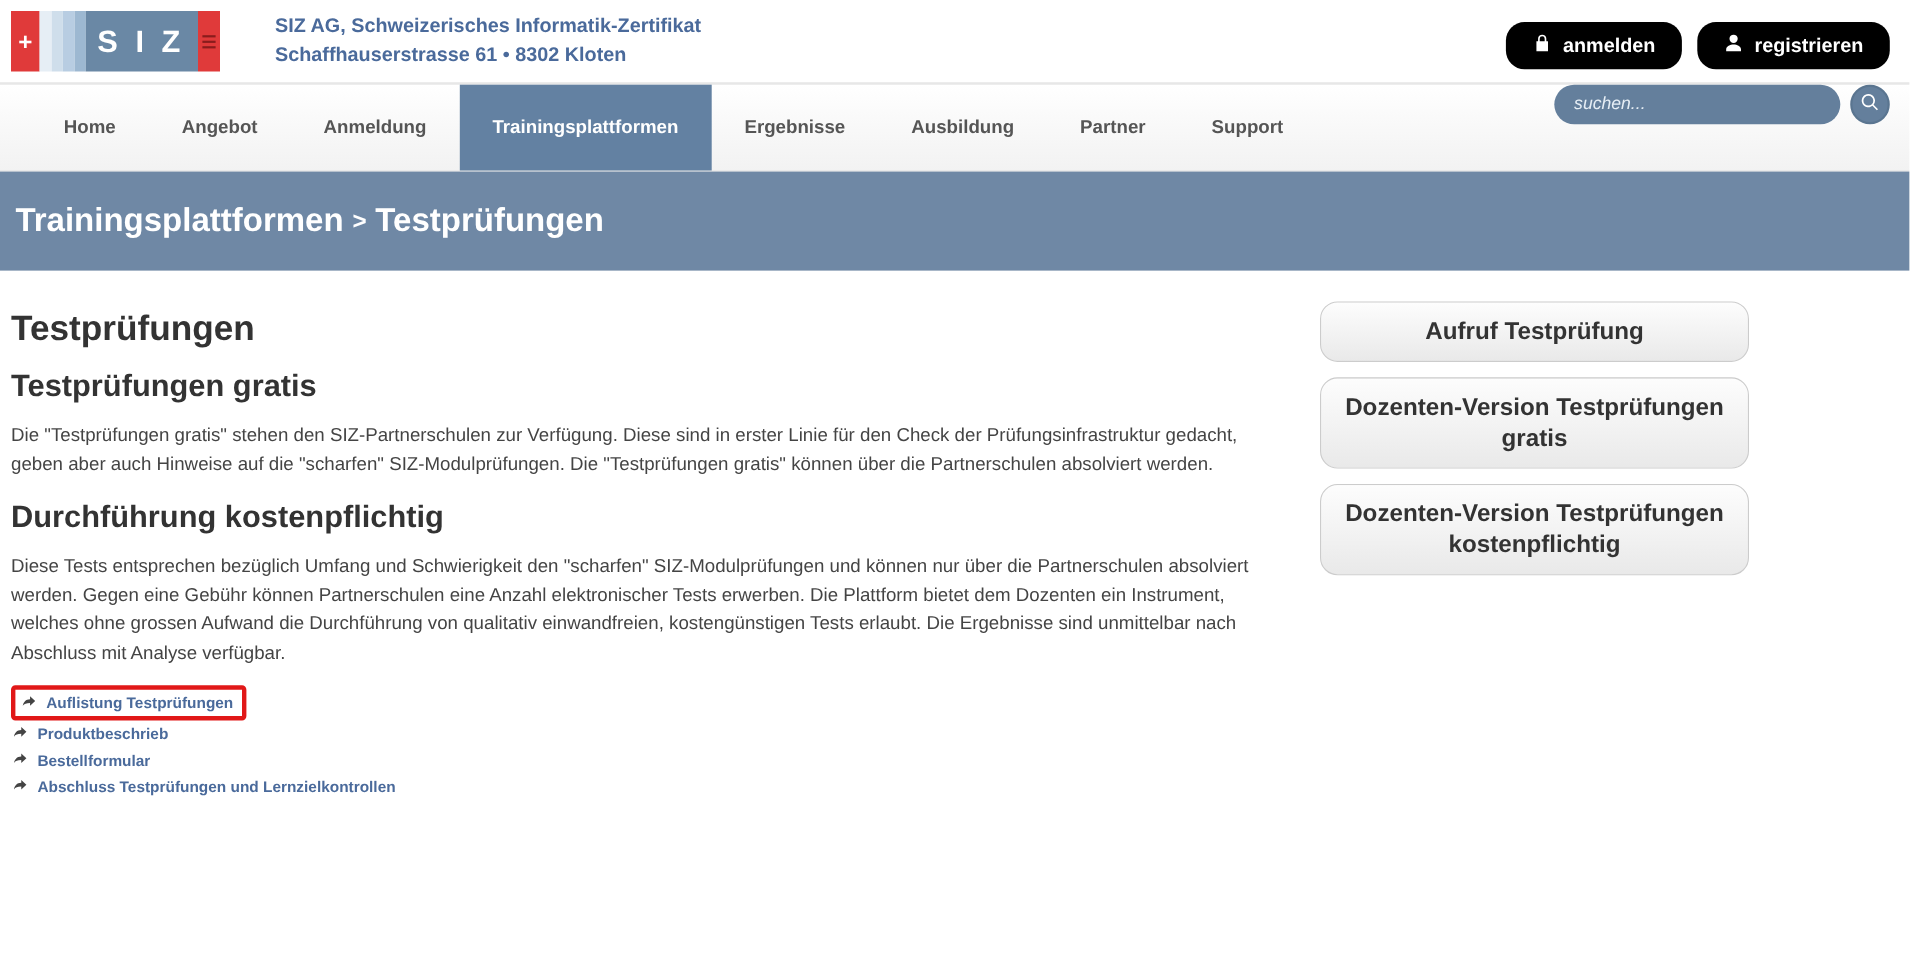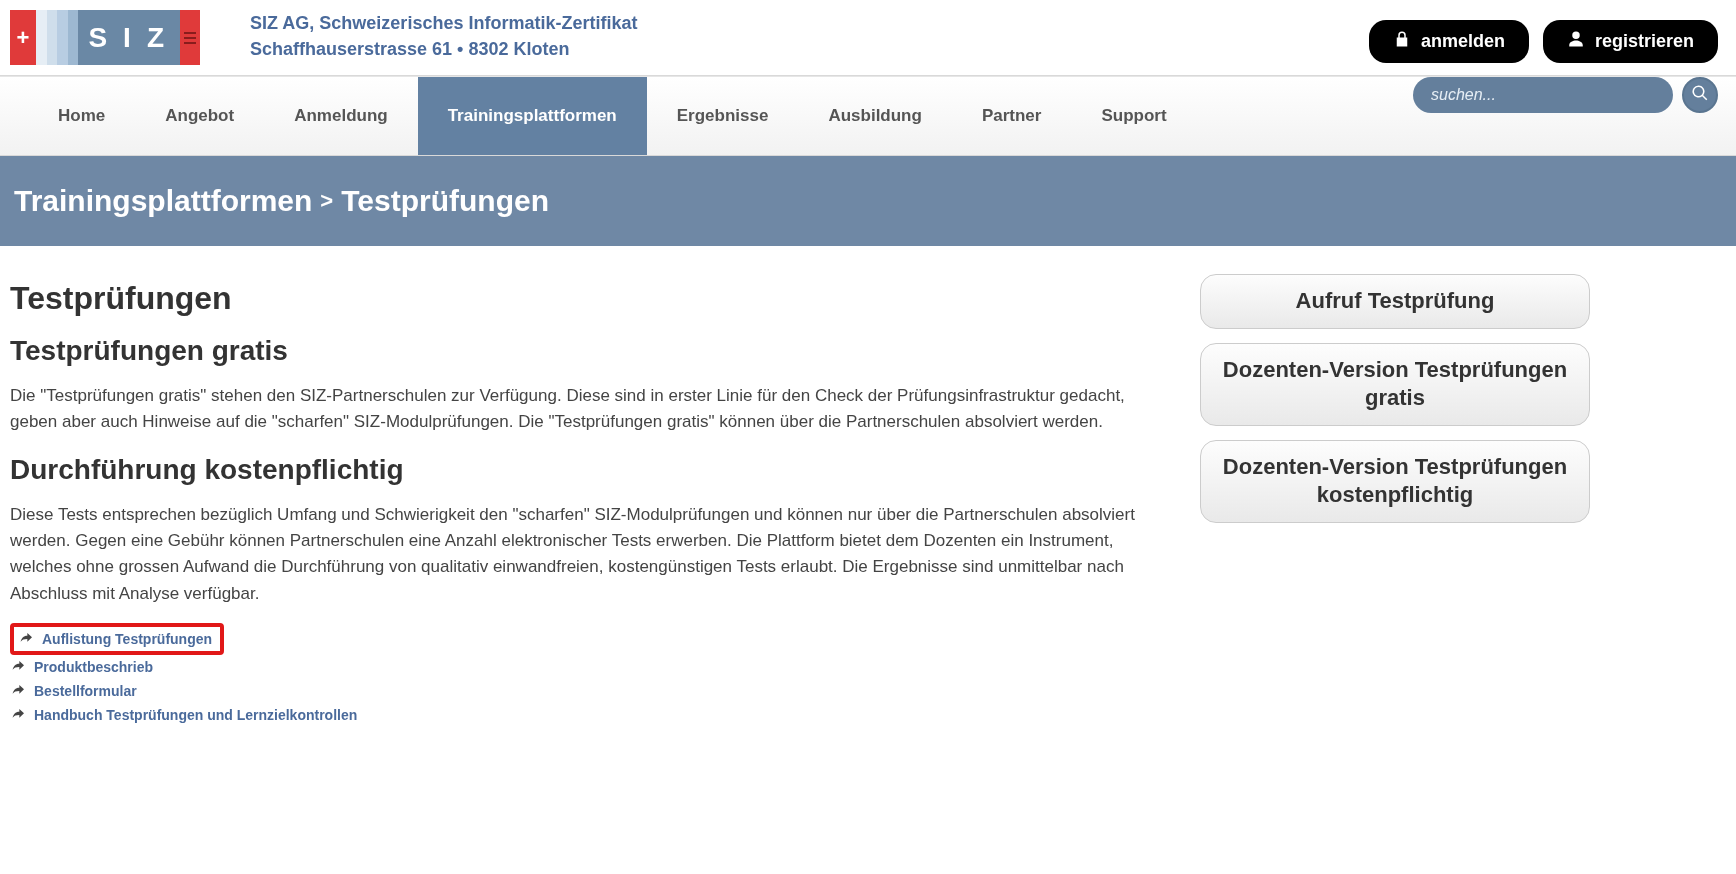--- a/index.html
+++ b/index.html
@@ -155,21 +155,21 @@
       <div class="link-item">
         <span class="share-icon"><svg viewBox="0 0 24 24">
               <path d="M14 3v4c-6 0-9 4-10 9 2-3 5-4 10-4v4l7-6.5L14 3z"></path>
             </svg></span>
         <a>Bestellformular</a>
       </div>
       <div class="link-item">
         <span class="share-icon"><svg viewBox="0 0 24 24">
               <path d="M14 3v4c-6 0-9 4-10 9 2-3 5-4 10-4v4l7-6.5L14 3z"></path>
             </svg></span>
-        <a>Handbuch Testprüfungen und Lernzielkontrollen</a>
+        <a>Abschluss Testprüfungen und Lernzielkontrollen</a>
       </div>
     </div>
   </div>
   <div class="side-col">
     <div class="side-item">Aufruf Testprüfung</div>
     <div class="side-item">Dozenten-Version Testprüfungen gratis</div>
     <div class="side-item">Dozenten-Version Testprüfungen kostenpflichtig</div>
   </div>
 </div>
 

